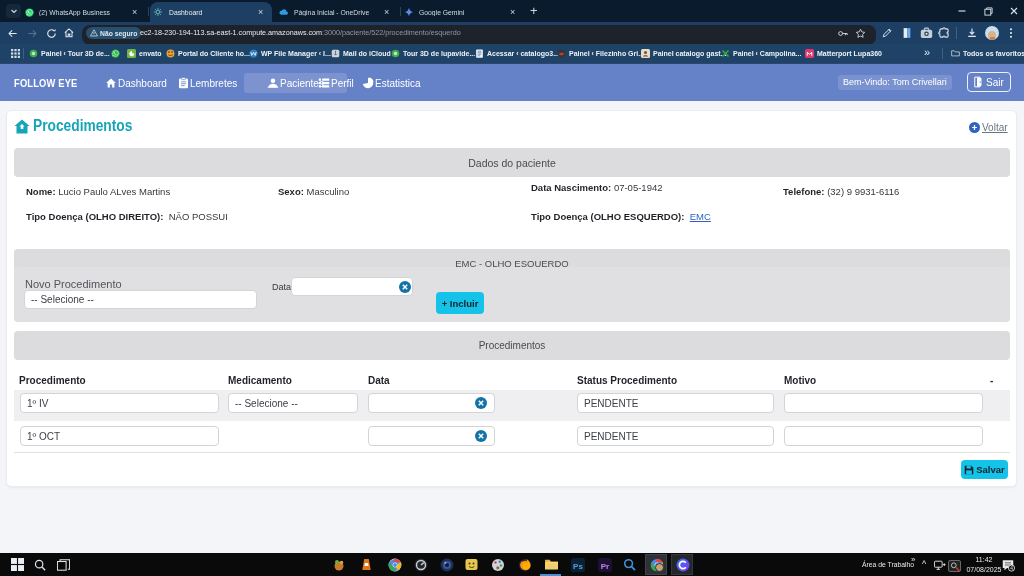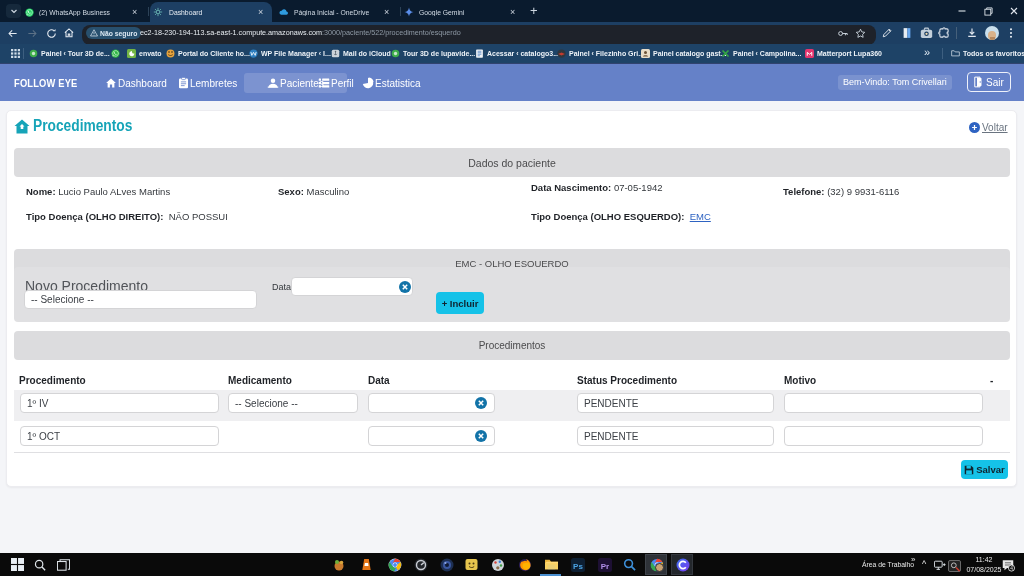--- a/index.html
+++ b/index.html
@@ -350,21 +350,21 @@
     <div class="gbar" style="top:47px;">Dados do paciente</div>
     <div class="inf" style="left:14px;top:85px;"><span class="lbl">Nome:</span> Lucio Paulo ALves Martins</div>
     <div class="inf" style="left:266px;top:85px;"><span class="lbl">Sexo:</span> Masculino</div>
     <div class="inf" style="left:519px;top:81px;text-align:center;"><span class="lbl">Data Nascimento:</span> 07-05-1942</div>
     <div class="inf" style="left:771px;top:85px;"><span class="lbl">Telefone:</span> (32) 9 9931-6116</div>
     <div class="inf" style="left:14px;top:110px;"><span class="lbl">Tipo Doença (OLHO DIREITO):</span>&nbsp; NÃO POSSUI</div>
     <div class="inf" style="left:519px;top:110px;"><span class="lbl">Tipo Doença (OLHO ESQUERDO):</span>&nbsp; <a style="color:#2e63c2;text-decoration:underline;">EMC</a></div>
     <div class="gbar" style="top:126px;font-size:9.5px;margin-top:22px;">EMC - OLHO ESQUERDO</div>
 
     <div class="panel"></div>
-    <div class="abs" style="left:25px;top:177px;font-size:14px;color:#515459;">Novo Procedimento</div>
+    <div class="abs" style="left:25px;top:177px;font-size:11px;color:#515459;">Novo Procedimento</div>
     <div class="inp" style="left:24px;top:189px;width:233px;height:19px;">-- Selecione --</div>
     <div class="abs" style="left:272px;top:181px;font-size:9px;color:#34383d;">Data</div>
     <div class="inp" style="left:291px;top:176px;width:122px;height:19px;"></div>
     <svg class="clrdot" style="left:399px;top:180px;" viewBox="0 0 12 12">
       <circle cx="6" cy="6" r="6" fill="#1273a8"></circle>
       <path d="M3.8 3.8l4.4 4.4M8.2 3.8L3.8 8.2" stroke="#fff" stroke-width="1.5"></path>
     </svg>
     <div class="cyanbtn" style="left:436px;top:191px;width:48px;height:22px;">+ Incluir</div>
 
     <div class="gbar" style="top:230px;font-size:10px;">Procedimentos</div>

